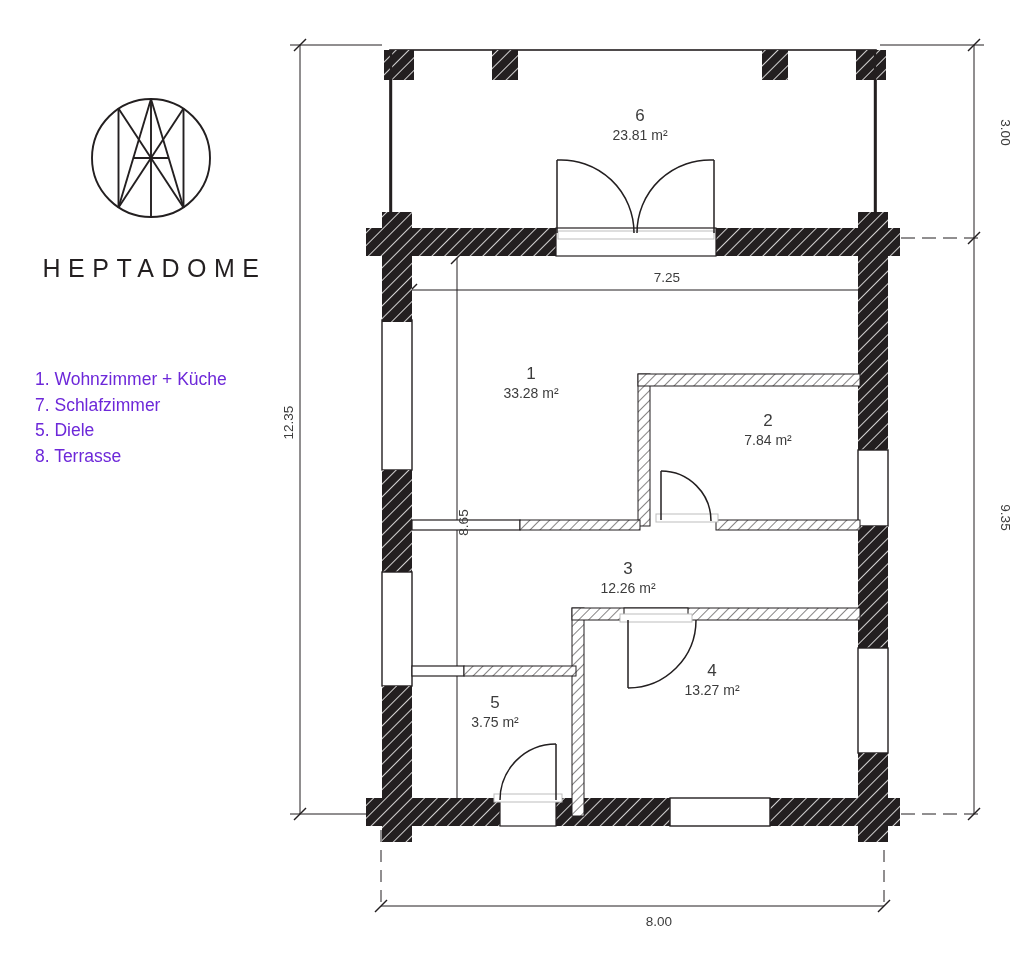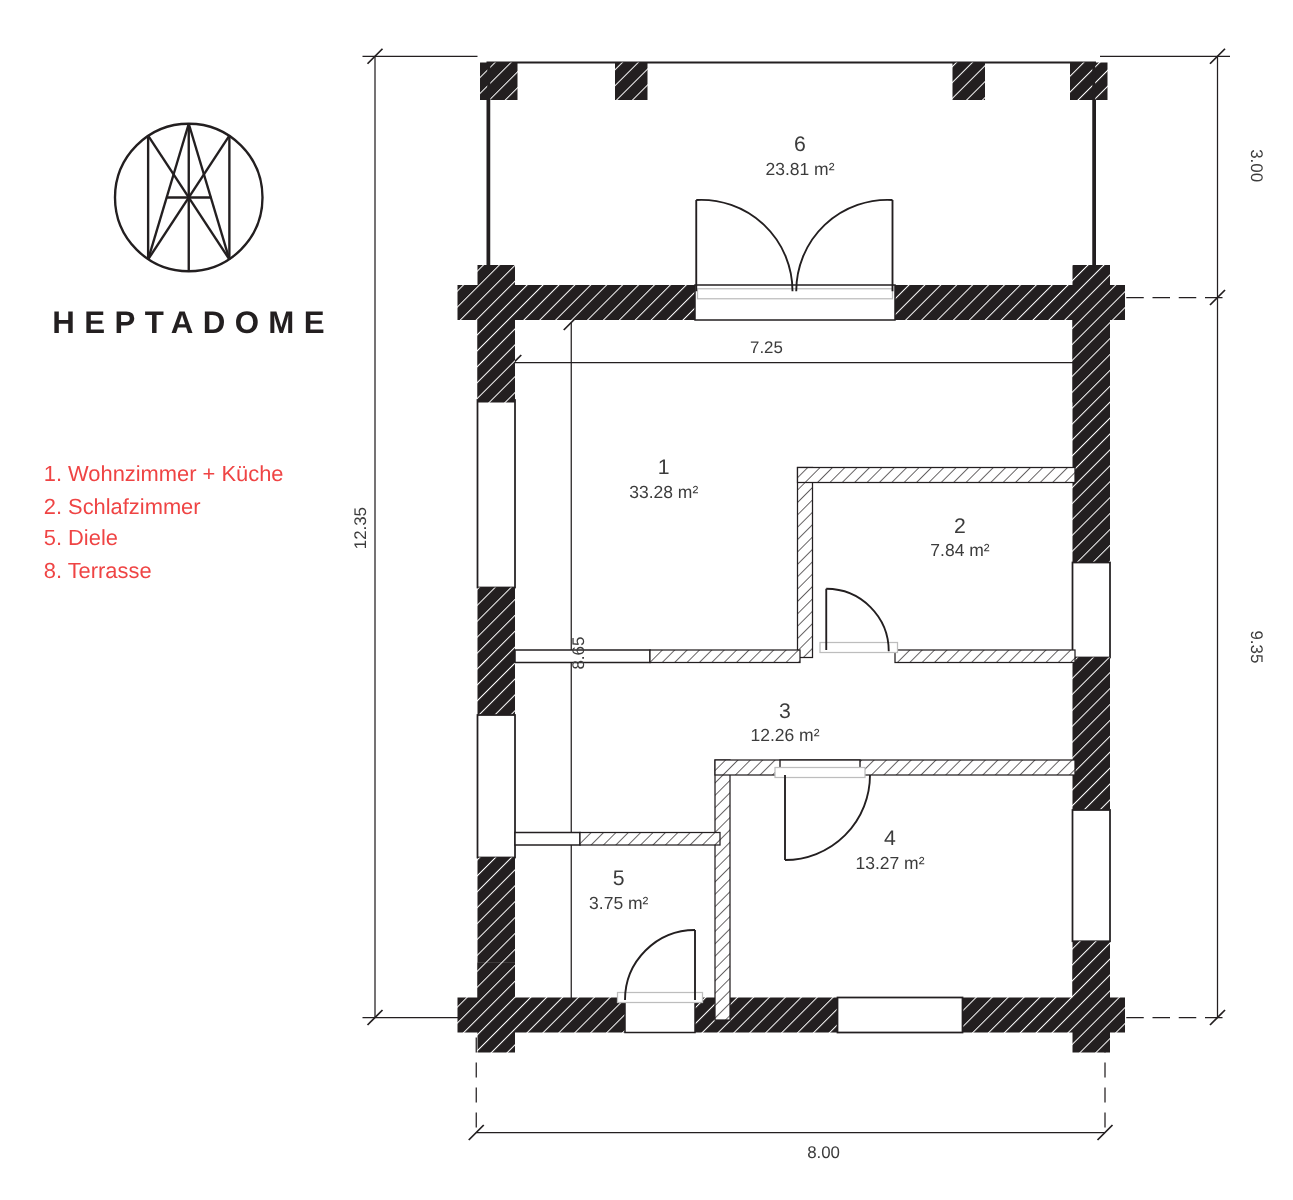--- a/index.html
+++ b/index.html
@@ -27,40 +27,40 @@
     position: absolute;
     left: 26px;
     top: 96px;
     width: 250px;
   }
   #logo-mark {
     display: block;
     margin: 0 auto;
   }
   #brand-name {
-    margin-top: 24px;
+    margin-top: 34px;
     text-align: center;
     font-size: 25px;
     letter-spacing: 7.5px;
-    font-weight: 700;
+    font-weight: 400;
     color: #231f20;
     text-indent: 7px;
   }
 
   
   #legend {
     position: absolute;
     left: 35px;
     top: 367px;
     width: 250px;
   }
   .legend-item {
     font-size: 17.5px;
     line-height: 25.6px;
-    color: #ef4444;
+    color: #6d28d9;
     white-space: nowrap;
   }
 
   
   #plan {
     position: absolute;
     left: 0; top: 0;
   }
   .room-label {
     position: absolute;
@@ -114,21 +114,21 @@
         <line x1="94.5" y1="12.5" x2="29.5" y2="111.5"></line>
 
         <line x1="44" y1="62" x2="80" y2="62"></line>
       </g>
     </svg>
     <div id="brand-name">HEPTADOME</div>
   </div>
 
   <div id="legend">
     <div class="legend-item">1. Wohnzimmer + Küche</div>
-    <div class="legend-item">2. Schlafzimmer</div>
+    <div class="legend-item">7. Schlafzimmer</div>
     <div class="legend-item">5. Diele</div>
     <div class="legend-item">8. Terrasse</div>
   </div>
 
   <svg id="plan" width="1034" height="960" viewBox="0 0 1034 960">
     <defs>
 
       <pattern id="hatchDark" width="9" height="9" patternTransform="rotate(45)" patternUnits="userSpaceOnUse">
         <rect width="9" height="9" fill="#231f20"></rect>
         <line x1="0" y1="0" x2="0" y2="9" stroke="#ffffff" stroke-width="1.6"></line>
@@ -320,19 +320,19 @@
     <div class="room-num">5</div>
     <div class="room-area">3.75 m²</div>
   </div>
 
   <div class="dim-text dim-v rot-ccw" style="left:268px; top:415px; width:40px; text-align:center;">12.35</div>
 
   <div class="dim-text dim-v rot-cw" style="left:985px; top:125px; width:40px; text-align:center;">3.00</div>
 
   <div class="dim-text dim-v rot-cw" style="left:985px; top:510px; width:40px; text-align:center;">9.35</div>
 
-  <div class="dim-text" style="left:600px; top:270px; width:80px; text-align:left;">7.25</div>
+  <div class="dim-text" style="left:600px; top:270px; width:80px; text-align:right;">7.25</div>
 
   <div class="dim-text dim-v rot-ccw" style="left:443px; top:515px; width:40px; text-align:center;">8.65</div>
 
   <div class="dim-text" style="left:592px; top:914px; width:80px; text-align:right;">8.00</div>
 
 </div>
 
 </body></html>

